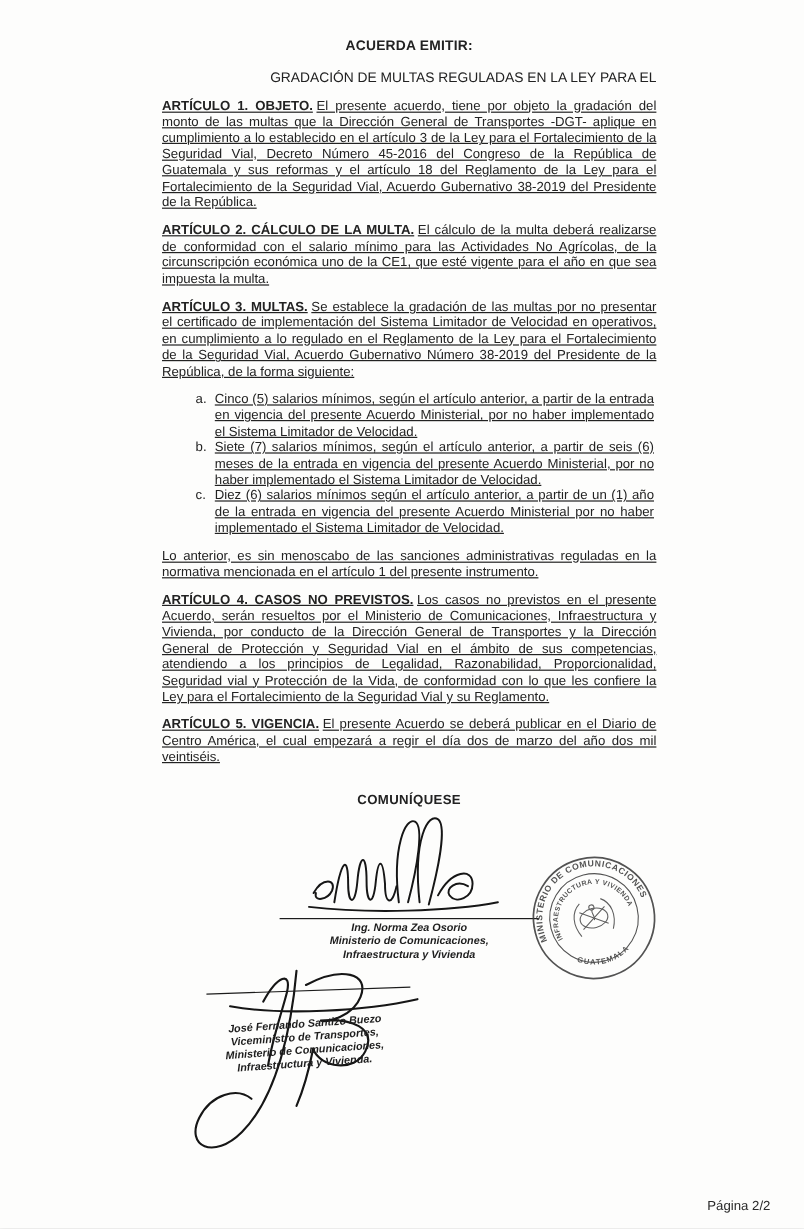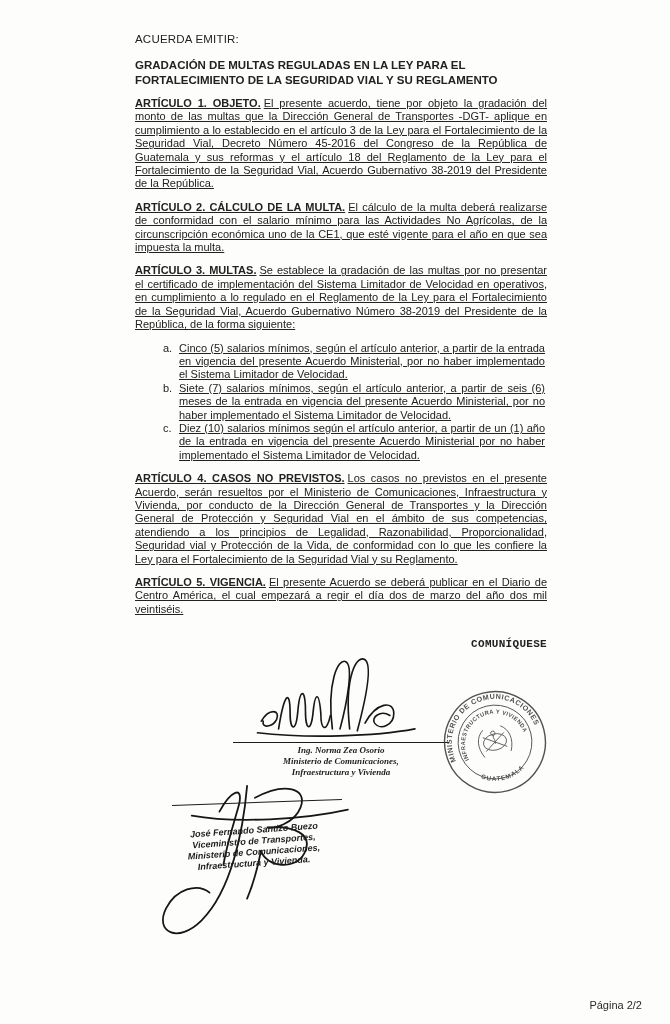--- a/index.html
+++ b/index.html
@@ -12,29 +12,29 @@
     color:#222;
     overflow:hidden;
     box-shadow:0 0 6px rgba(0,0,0,.25);
   }
   .content{
     position:absolute;
     left:135px;top:33px;
     width:412px;
   }
   .order-heading{
-    text-align:left;
-    font-weight:normal;
+    text-align:center;
+    font-weight:bold;
     font-size:11.5px;
     letter-spacing:.2px;
     margin-bottom:13px;
   }
   .doc-title{
-    text-align:left;
-    font-weight:bold;
+    text-align:right;
+    font-weight:normal;
     font-size:11.5px;
     line-height:14.5px;
     margin-bottom:0;
   }
   p.article, p.note{
     font-size:11px;
     line-height:13.4px;
     text-align:justify;
     margin:10px 0 0 0;
     text-decoration:underline;
@@ -51,37 +51,35 @@
   }
   .multas-item .marker{
     flex:0 0 16px;
   }
   .multas-item .item-text{
     flex:1;
     text-align:justify;
     text-decoration:underline;
   }
   .comuniquese{
-    text-align:right;
+    text-align:center;
     font-weight:bold;
     font-size:11px;
     letter-spacing:.3px;
     margin-top:22px;
-    font-family:Liberation Mono, monospace;
   }
   .signature-area{
     position:relative;
     height:340px;
   }
   .sig1{
     width:260px;
     margin:4px auto 0 auto;
     text-align:center;
     position:relative;
-    font-family:Liberation Serif, serif;
   }
   .sig1 svg.scribble{
     display:block;
     margin:0 auto -8px auto;
   }
   .sig-line{
     border-top:1.6px solid #1c1c1c;
     width:216px;
     margin:0 auto;
   }
@@ -135,44 +133,44 @@
 </head>
 <body>
 
 <div class="page">
   <div class="content">
 
     <div class="order-heading">ACUERDA EMITIR:</div>
 
     <div class="doc-title">
       <div>GRADACIÓN DE MULTAS REGULADAS EN LA LEY PARA EL</div>
-      <div>FORTALECIMIENTO DE LA SEGURIDAD VIAL Y SU REGLAMENTO</div>
     </div>
 
     <p class="article"><b>ARTÍCULO 1. OBJETO.</b><span>El presente acuerdo, tiene por objeto la gradación del monto de las multas que la Dirección General de Transportes -DGT- aplique en cumplimiento a lo establecido en el artículo 3 de la Ley para el Fortalecimiento de la Seguridad Vial, Decreto Número 45-2016 del Congreso de la República de Guatemala y sus reformas y el artículo 18 del Reglamento de la Ley para el Fortalecimiento de la Seguridad Vial, Acuerdo Gubernativo 38-2019 del Presidente de la República.</span></p>
 
     <p class="article"><b>ARTÍCULO 2. CÁLCULO DE LA MULTA.</b><span>El cálculo de la multa deberá realizarse de conformidad con el salario mínimo para las Actividades No Agrícolas, de la circunscripción económica uno de la CE1, que esté vigente para el año en que sea impuesta la multa.</span></p>
 
     <p class="article"><b>ARTÍCULO 3. MULTAS.</b><span>Se establece la gradación de las multas por no presentar el certificado de implementación del Sistema Limitador de Velocidad en operativos, en cumplimiento a lo regulado en el Reglamento de la Ley para el Fortalecimiento de la Seguridad Vial, Acuerdo Gubernativo Número 38-2019 del Presidente de la República, de la forma siguiente:</span></p>
 
     <div class="multas-list">
       <div class="multas-item">
         <span class="marker">a.</span>
         <span class="item-text">Cinco (5) salarios mínimos, según el artículo anterior, a partir de la entrada en vigencia del presente Acuerdo Ministerial, por no haber implementado el Sistema Limitador de Velocidad.</span>
       </div>
       <div class="multas-item">
         <span class="marker">b.</span>
         <span class="item-text">Siete (7) salarios mínimos, según el artículo anterior, a partir de seis (6) meses de la entrada en vigencia del presente Acuerdo Ministerial, por no haber implementado el Sistema Limitador de Velocidad.</span>
       </div>
       <div class="multas-item">
         <span class="marker">c.</span>
-        <span class="item-text">Diez (10) salarios mínimos según el artículo anterior, a partir de un (1) año de la entrada en vigencia del presente Acuerdo Ministerial por no haber implementado el Sistema Limitador de Velocidad.</span>
+        <span class="item-text">Diez (6) salarios mínimos según el artículo anterior, a partir de un (1) año de la entrada en vigencia del presente Acuerdo Ministerial por no haber implementado el Sistema Limitador de Velocidad.</span>
       </div>
     </div>
 
+    <p class="note">Lo anterior, es sin menoscabo de las sanciones administrativas reguladas en la normativa mencionada en el artículo 1 del presente instrumento.</p>
 
     <p class="article"><b>ARTÍCULO 4. CASOS NO PREVISTOS.</b><span>Los casos no previstos en el presente Acuerdo, serán resueltos por el Ministerio de Comunicaciones, Infraestructura y Vivienda, por conducto de la Dirección General de Transportes y la Dirección General de Protección y Seguridad Vial en el ámbito de sus competencias, atendiendo a los principios de Legalidad, Razonabilidad, Proporcionalidad, Seguridad vial y Protección de la Vida, de conformidad con lo que les confiere la Ley para el Fortalecimiento de la Seguridad Vial y su Reglamento.</span></p>
 
     <p class="article"><b>ARTÍCULO 5. VIGENCIA.</b><span>El presente Acuerdo se deberá publicar en el Diario de Centro América, el cual empezará a regir el día dos de marzo del año dos mil veintiséis.</span></p>
 
     <div class="comuniquese">COMUNÍQUESE</div>
 
     <div class="signature-area">
 
       <div class="sig1">

